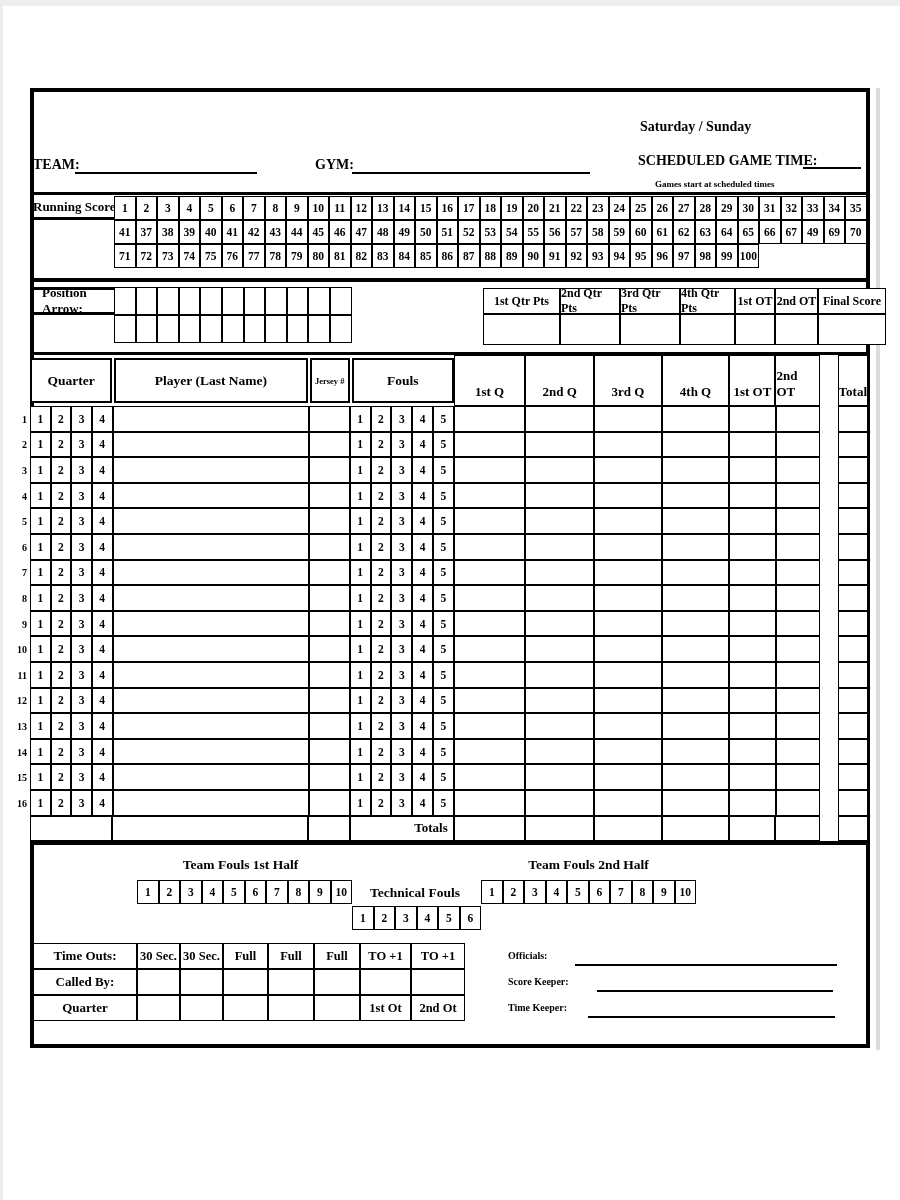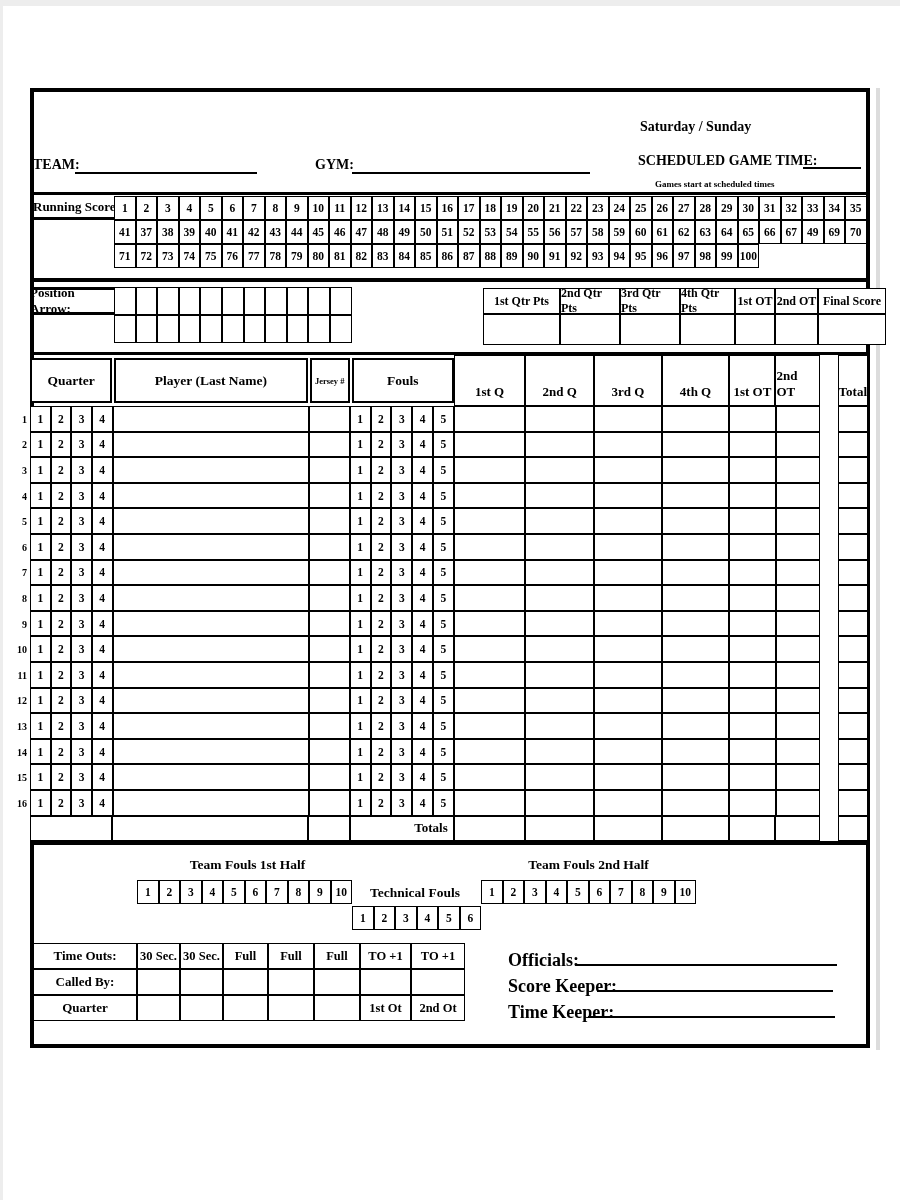--- a/index.html
+++ b/index.html
@@ -14,21 +14,21 @@
   .hline{position:absolute;left:30px;width:840px;height:3px;background:#000;}
   .fill-line{position:absolute;height:2px;background:#000;}
   .boxrow{position:absolute;display:flex;}
   .cell{box-sizing:border-box;border:1.5px solid #000;background:#fff;
         display:flex;align-items:center;justify-content:center;font-weight:bold;}
   
   .rs .cell{width:21.5px;height:24px;font-size:11.5px;}
   
   .pa .cell{width:21.6px;height:28px;}
   .pa-label-box{position:absolute;left:30px;top:287px;width:84px;height:28px;box-sizing:border-box;
-                border-top:3px solid #000;border-bottom:3px solid #000;display:flex;align-items:center;}
+                border-top:3px solid #000;border-bottom:3px solid #000;display:flex;align-items:center;padding-left:12px;}
   .pa-label-box span{font-size:13px;}
   
   .qp .cell{height:26px;font-size:12px;}
   .qp .cell:nth-child(1){width:77px}.qp .cell:nth-child(2){width:60px}
   .qp .cell:nth-child(3){width:60px}.qp .cell:nth-child(4){width:55px}
   .qp .cell:nth-child(5){width:40px}.qp .cell:nth-child(6){width:43px}
   .qp .cell:nth-child(7){width:68px}
   .qp2 .cell{height:31px;}
   
   #roster{position:absolute;left:30px;top:355px;width:838px;}
@@ -54,21 +54,21 @@
   
   #timeouts{position:absolute;left:33px;top:943px;}
   .torow{display:flex;height:26px;}
   .tocell{box-sizing:border-box;border:1.5px solid #000;background:#fff;
           display:flex;align-items:center;justify-content:center;font-size:12.5px;font-weight:bold;}
   .torow .tocell:nth-child(1){width:104px;font-size:13px;}
   .torow .tocell:nth-child(2){width:43px}.torow .tocell:nth-child(3){width:43px}
   .torow .tocell:nth-child(4){width:45px}.torow .tocell:nth-child(5){width:46px}
   .torow .tocell:nth-child(6){width:46px}.torow .tocell:nth-child(7){width:51px}
   .torow .tocell:nth-child(8){width:54px}
-  .lbl14{font-size:14px;}.lbl13{font-size:18px;}
+  .lbl14{font-size:14px;}.lbl13{font-size:10px;}
 </style>
 </head>
 <body>
 
 <div class="canvas">
   <div class="edge-top"></div>
   <div class="edge-left"></div>
   <div class="edge-right"></div>
   <div class="page-border"></div>
 
@@ -603,21 +603,21 @@
           <div class="cell scell s3"></div>
           <div class="cell scell s4"></div>
           <div class="cell scell s5"></div>
           <div class="cell scell s6"></div>
           <div class="cell tcell"></div>
         </div>
       </div>
   </div>
   <div class="hline" style="top:841px;height:4px"></div>
 
-  <div class="tf-title" style="left:140px;top:857px;width:215px">Team Fouls 1st Half</div>
+  <div class="tf-title" style="left:133px;top:857px;width:215px">Team Fouls 1st Half</div>
   <div class="boxrow tf" style="left:137px;top:880px">
       <div class="cell">1</div>
       <div class="cell">2</div>
       <div class="cell">3</div>
       <div class="cell">4</div>
       <div class="cell">5</div>
       <div class="cell">6</div>
       <div class="cell">7</div>
       <div class="cell">8</div>
       <div class="cell">9</div>

